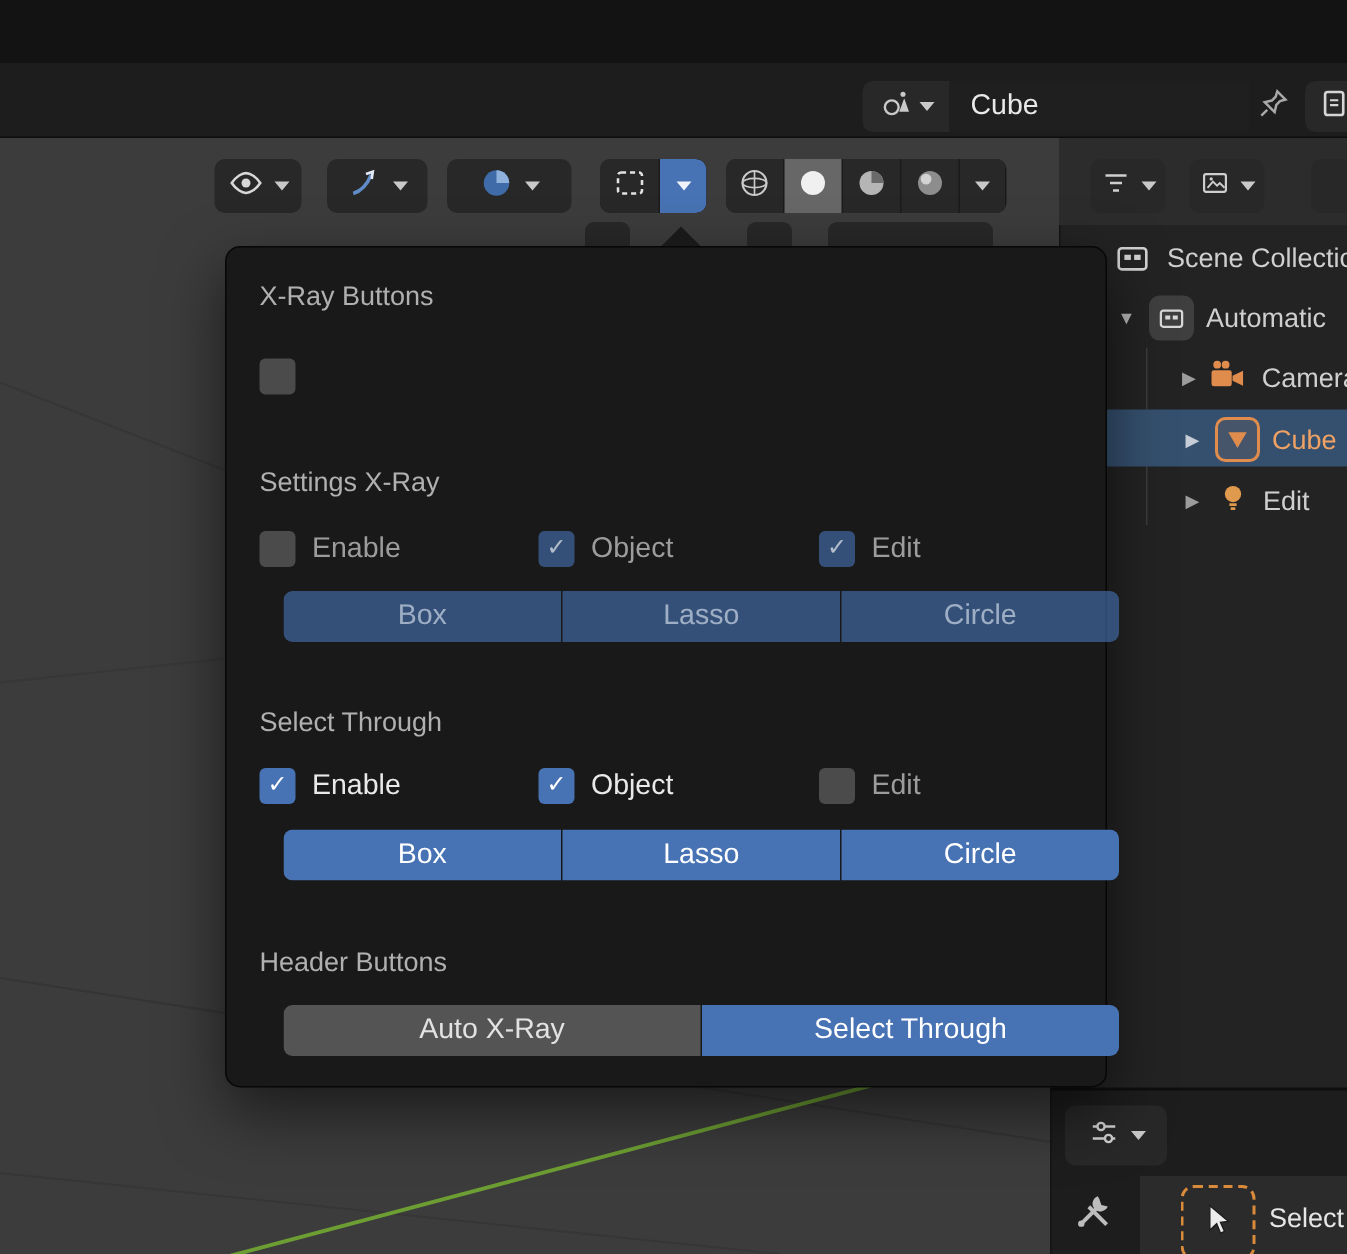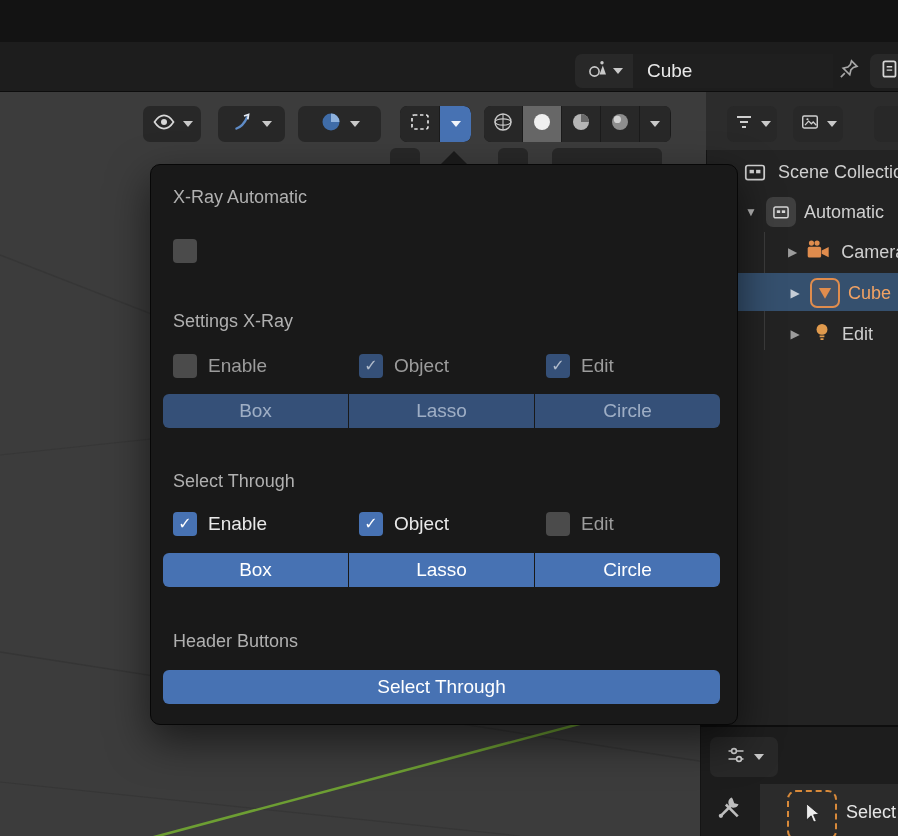--- a/index.html
+++ b/index.html
@@ -63,21 +63,21 @@
   .cb{width:24px;height:24px;border-radius:4px;background:#4b4b4b;flex:none;display:flex;align-items:center;justify-content:center;}
   .cb.on{background:#4772b3;}
   .cb.on.half{background:rgba(71,114,179,.62);}
   .mark{color:#fff;font-size:16px;font-weight:bold;line-height:1;}
   .half .mark{color:rgba(255,255,255,.62);}
   .cb-row{left:22px;width:557px;height:26px;}
   .cb-item{position:absolute;top:0;display:flex;align-items:center;gap:11px;}
   .cb-label{font-size:19px;}
   .lbl-gray{color:#9c9c9c;}
   .lbl-bright{color:#e9e9e9;}
-  .seg{left:12px;width:557px;height:34px;display:flex;gap:1px;border-radius:6px;overflow:hidden;}
+  .seg{left:38px;width:557px;height:34px;display:flex;gap:1px;border-radius:6px;overflow:hidden;}
   .seg>div{flex:1;display:flex;align-items:center;justify-content:center;font-size:19px;}
   .seg.dim>div{background:rgba(71,114,179,.62);color:rgba(228,236,248,.60);}
   .seg.bright>div{background:#4772b3;color:#ffffff;}
   .seg.hdr>div{background:#545454;color:#e2e2e2;}
   .seg.hdr>div.on{background:#4772b3;color:#ffffff;}
   .slider{left:60px;top:70px;width:519px;height:34px;background:#2d2d2d;border:1px solid #373737;border-radius:6px;
           overflow:hidden;box-sizing:border-box;}
   .slider-fill{position:absolute;left:0;top:0;bottom:0;width:50%;background:rgba(71,114,179,.6);
                border-right:1px solid rgba(132,162,207,.45);}
   .slider-label{position:absolute;left:0;top:0;bottom:0;width:50%;display:flex;align-items:center;justify-content:center;
@@ -325,21 +325,21 @@
       <svg width="26" height="26" viewBox="0 0 24 24">
           <path d="M7 3.5 L7 18.5 L11.2 14.6 L13.6 20.4 L16 19.3 L13.5 13.7 L18.5 13.2 Z" fill="#ececec" stroke="#1d1d1d" stroke-width="0.8"></path>
         </svg>
     </span>
   </div>
   <div class="abs tool-label">Select Box</div>
 
   <div class="abs popover-arrow"></div>
   <div class="abs popover">
 
-    <div class="abs pop-label" style="top:22px;">X-Ray Automatic</div>
+    <div class="abs pop-label" style="top:22px;">X-Ray Buttons</div>
 
     <div class="abs cb" style="left:22px;top:74px;"></div>
 
     <div class="abs pop-label" style="top:146px;">Settings X-Ray</div>
     <div class="abs cb-row" style="top:189px;">
       <div class="cb-item" style="left:0;">
         <span class="cb"></span>
         <span class="cb-label lbl-gray">Enable</span>
       </div>
       <div class="cb-item" style="left:186px;">
@@ -381,17 +381,18 @@
       </div>
     </div>
     <div class="abs seg bright" style="top:388px;">
       <div>Box</div>
       <div>Lasso</div>
       <div>Circle</div>
     </div>
 
     <div class="abs pop-label" style="top:466px;">Header Buttons</div>
     <div class="abs seg hdr" style="top:505px;">
+      <div>Auto X-Ray</div>
       <div class="on">Select Through</div>
     </div>
 
   </div>
 </div>
 
 </body></html>

